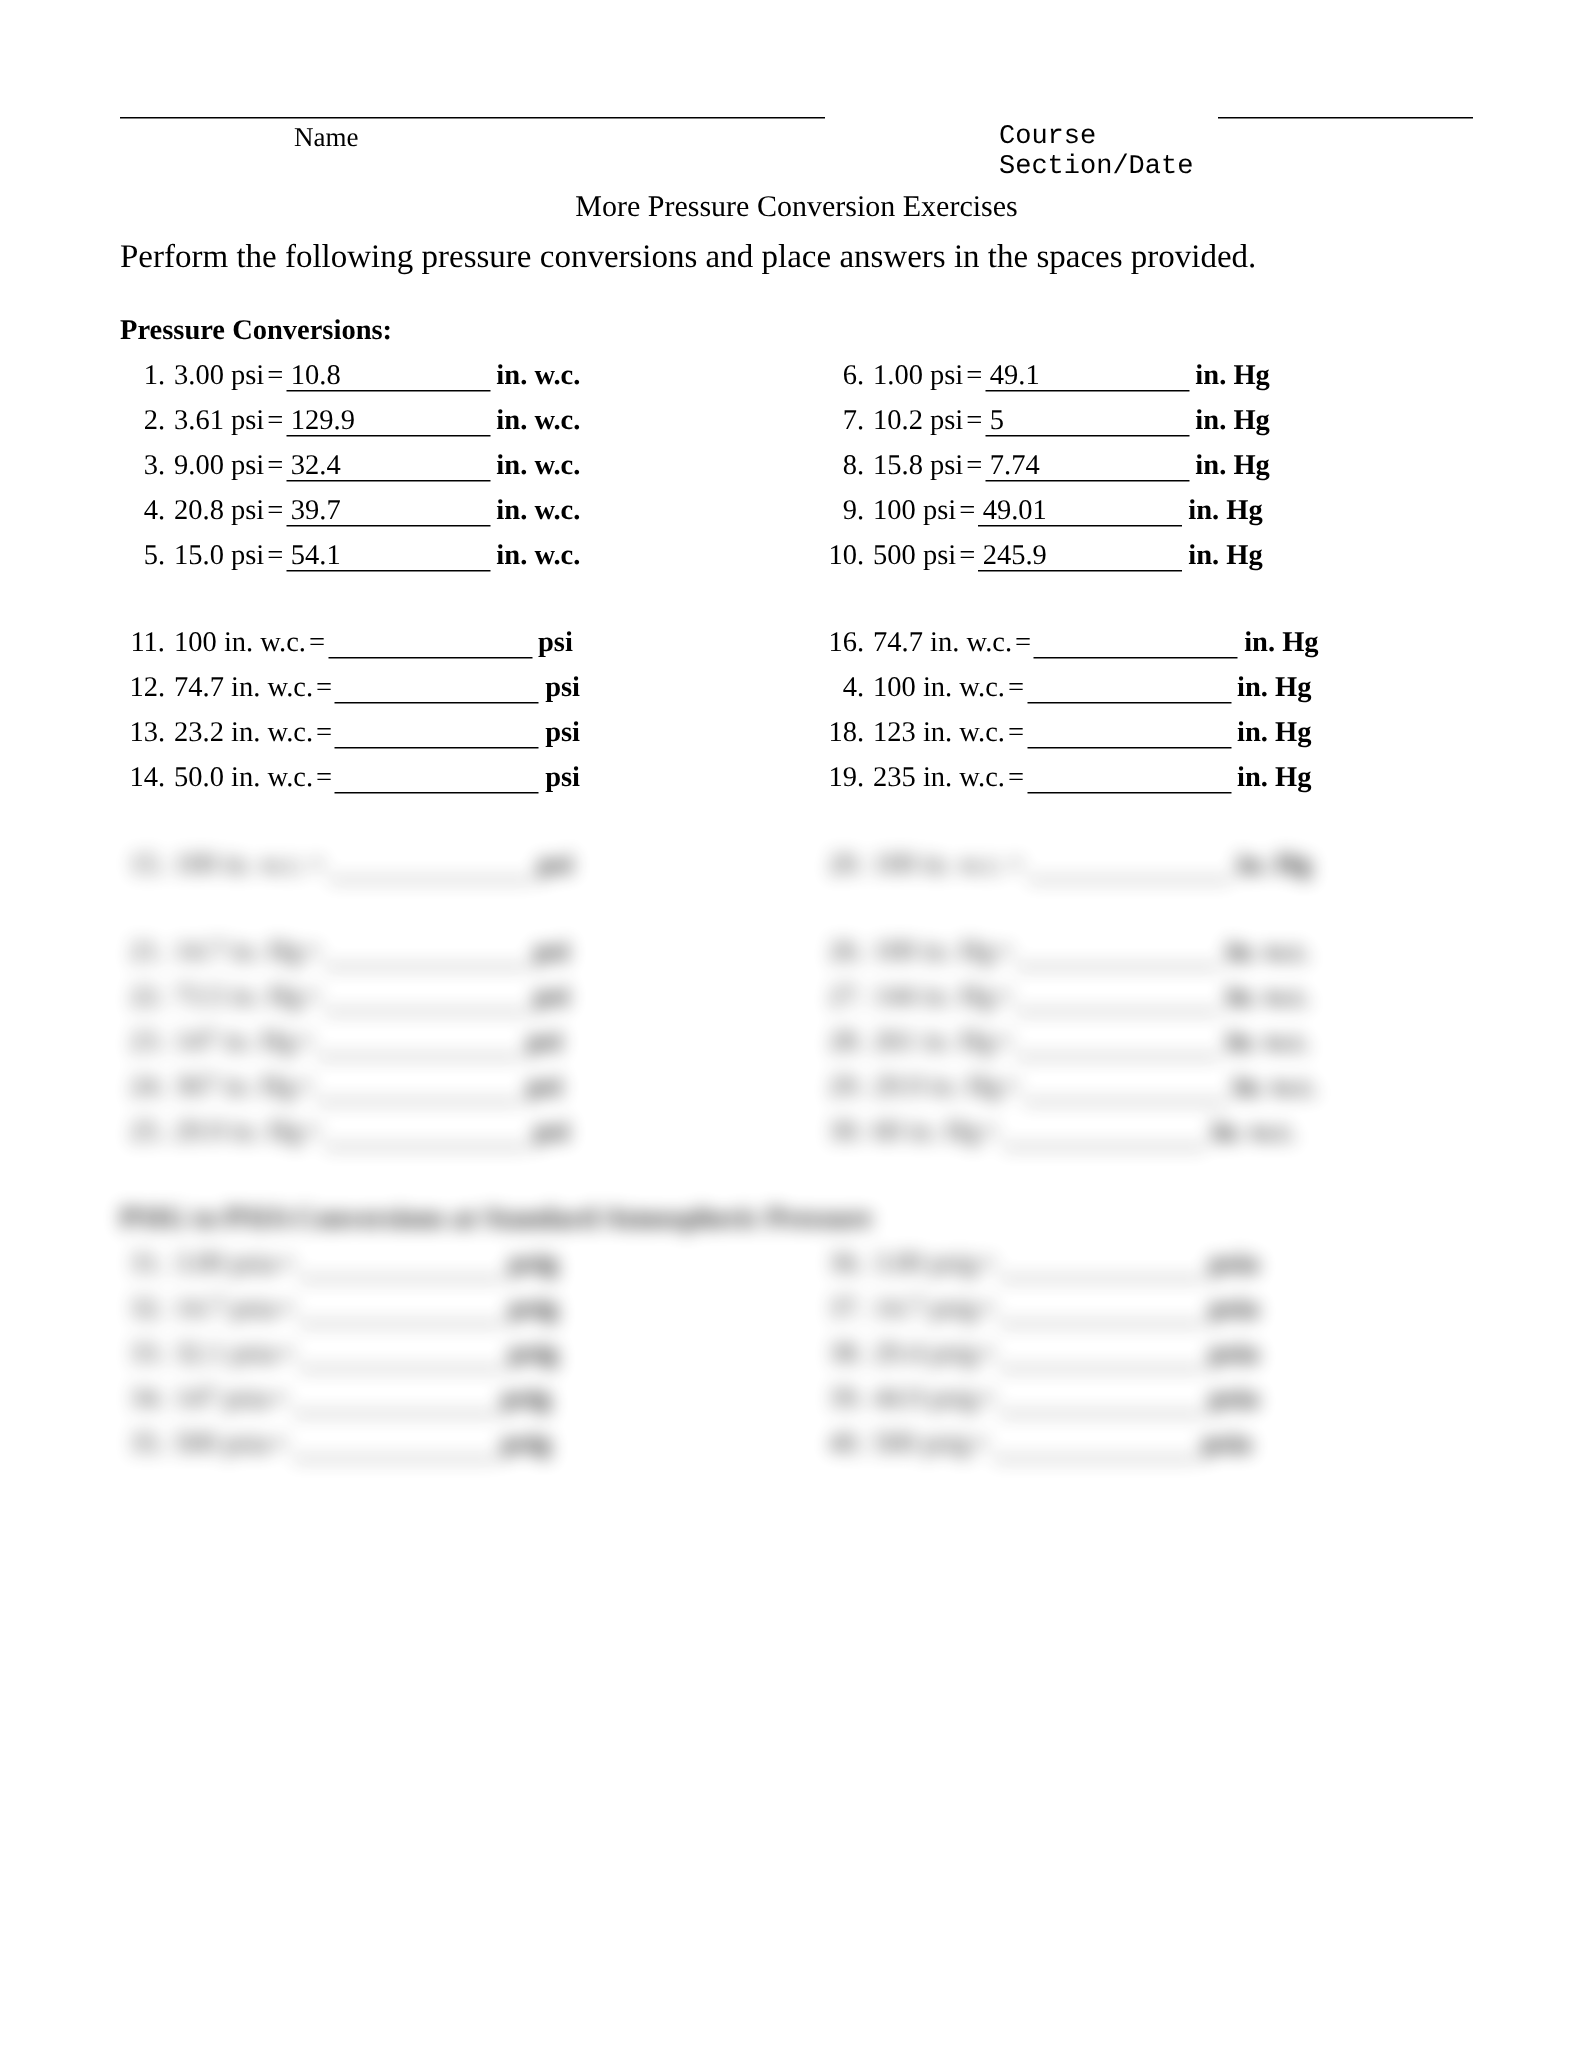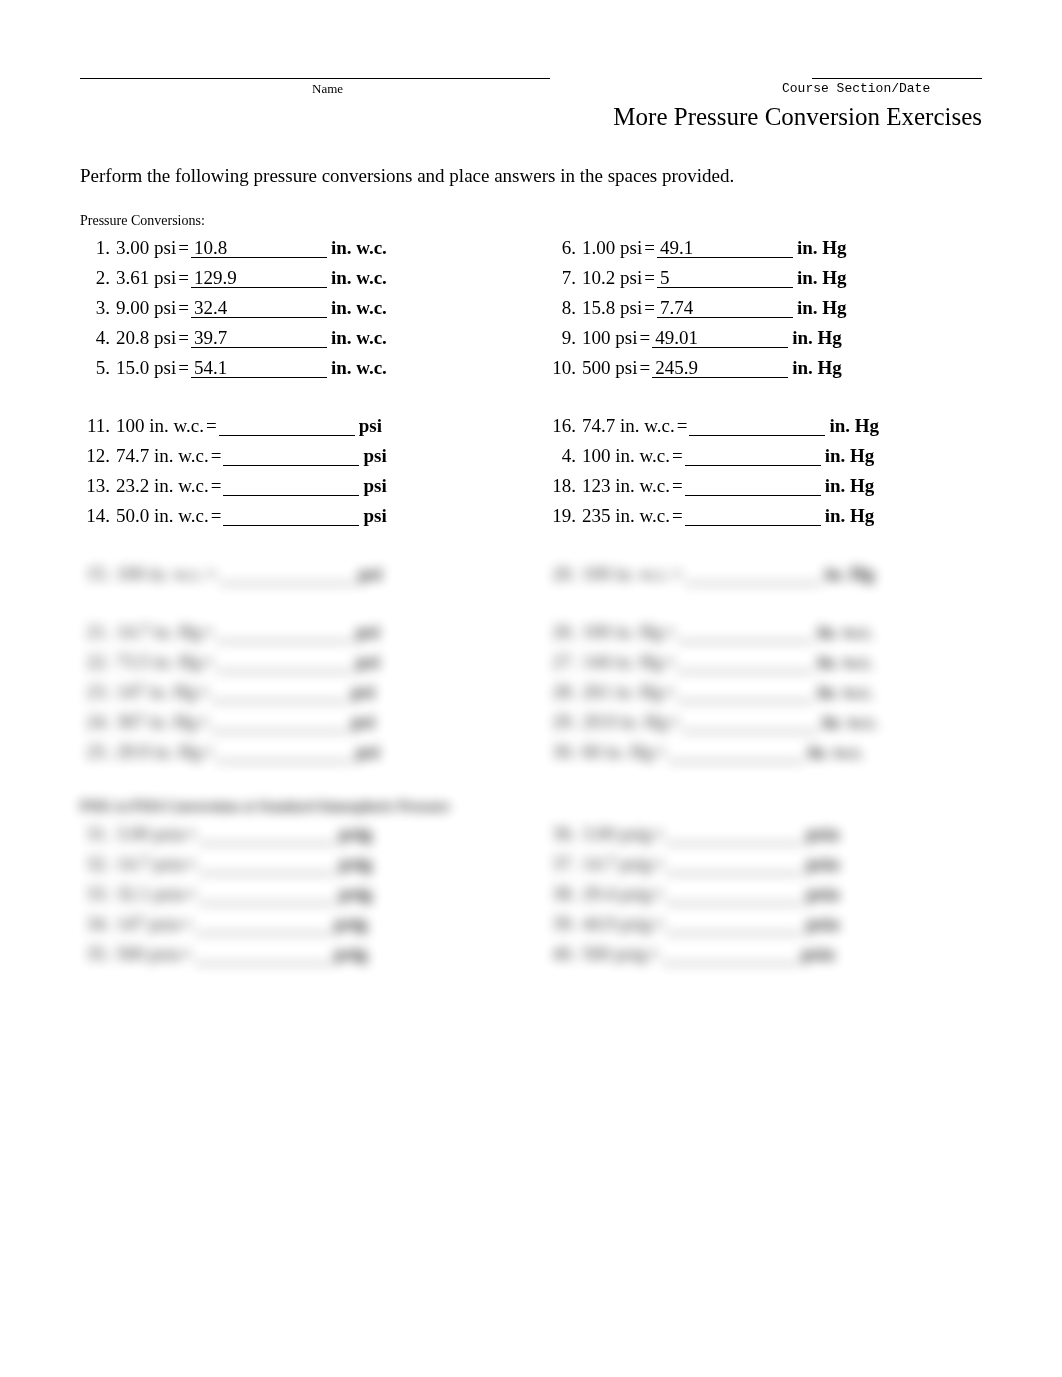--- a/index.html
+++ b/index.html
@@ -22,38 +22,39 @@
     width: 470px;
     height: 18px;
   }
   .header-lines .line-right {
     border-bottom: 1px solid #000;
     width: 170px;
     height: 18px;
   }
   .header-labels {
     display: flex;
-    justify-content: flex-end;
-    font-size: 13px;
+    justify-content: center;
+    font-size: 18px;
   }
   .header-labels .left { width: 470px; }
   .header-labels .right { width: 200px; text-align: left; font-family: Liberation Mono, monospace; }
   h1 {
-    text-align: right;
-    font-size: 25px;
+    text-align: center;
+    font-size: 20px;
     font-weight: normal;
-    margin: 6px 0 34px 0;
+    margin: 6px 0 8px 0;
   }
   .instr {
     margin: 4px 0 26px 0;
-    font-size: 19px;
+    font-size: 22px;
   }
   .section-label {
     margin: 0 0 8px 0;
-    font-size: 14px;
+    font-size: 19px;
+    font-weight: bold;
   }
   .cols {
     display: flex;
     gap: 30px;
     margin-bottom: 28px;
   }
   .col { flex: 1; }
   .row {
     display: flex;
     align-items: baseline;

